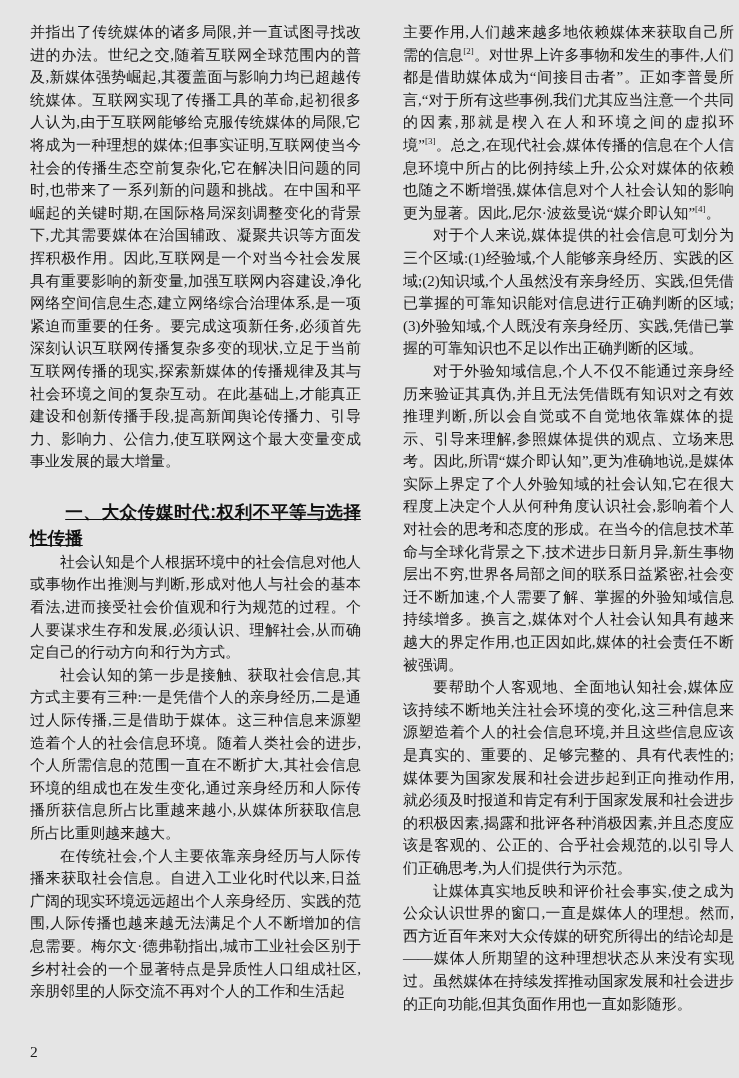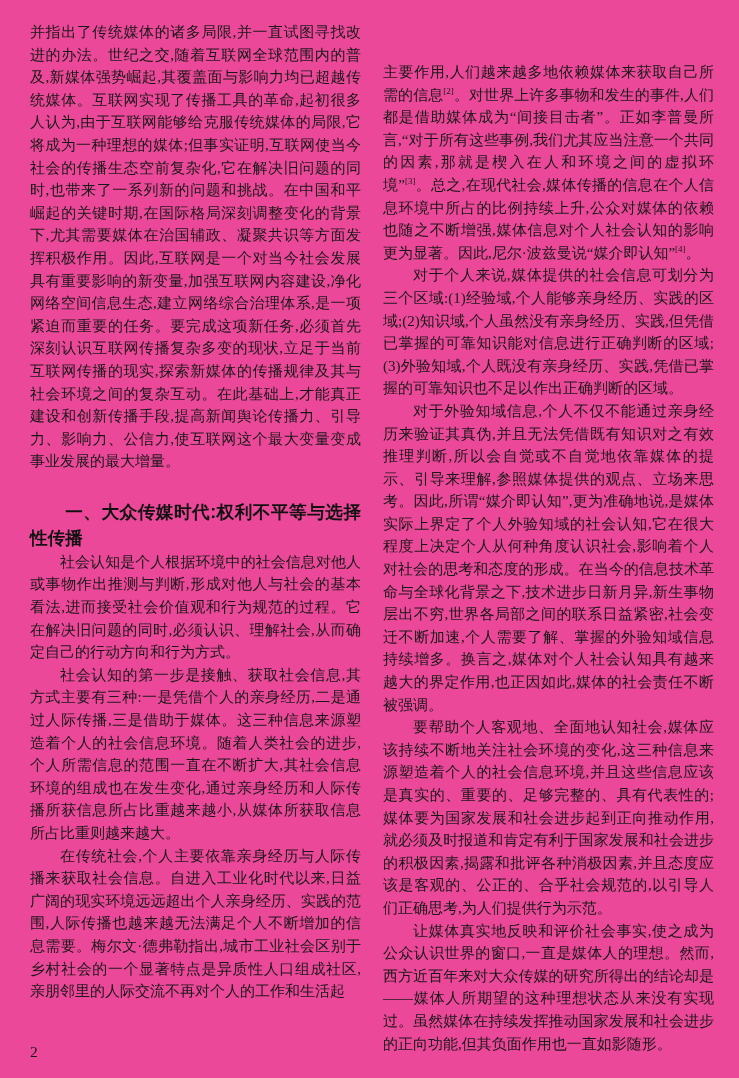--- a/index.html
+++ b/index.html
@@ -5,46 +5,47 @@
   html, body { margin: 0; padding: 0; }
   body {
     width: 739px; height: 1078px;
     background: #fcfcfc;
     font-family: "Liberation Serif", "DejaVu Serif", serif;
     color: #181818;
   }
   .page {
     position: relative;
     width: 739px; height: 1078px;
-    background: #ec4899;
+    background: #e5e5e5;
     overflow: hidden;
   }
   .col {
     position: absolute;
     top: 21px;
     width: 331px;
     font-size: 15px;
     line-height: 22.6px;
     text-align: justify;
     letter-spacing: 0;
   }
   .col-left  { left: 30px;  }
-  .col-right { left: 383px; margin-top: 40px; }
+  .col-right { left: 403px; }
   .col p { margin: 0; padding: 0; }
   p.cont { text-indent: 0; }
   p.ind  { text-indent: 2em; }
   h3.sec-h {
     font-family: "Liberation Sans", "DejaVu Sans", sans-serif;
     font-weight: bold;
     font-size: 17.6px;
     line-height: 26px;
     margin: 26px 0 0 0;
     text-indent: 2em;
     text-align: justify;
     color: #111;
+    text-decoration: underline;
   }
   h4.sub-h {
     font-family: "Liberation Sans", "DejaVu Sans", sans-serif;
     font-weight: bold;
     font-size: 15.3px;
     line-height: 22px;
     margin: 19px 0 4px 0;
     text-indent: 2em;
     color: #111;
   }
@@ -62,21 +63,21 @@
     color: #181818;
   }
 </style>
 </head>
 <body>
 
 <div class="page">
   <div class="col col-left">
       <p class="cont"><span>并指出了传统媒体的诸多局限,并一直试图寻找改进的办法。世纪之交,随着互联网全球范围内的普及,新媒体强势崛起,其覆盖面与影响力均已超越传统媒体。互联网实现了传播工具的革命,起初很多人认为,由于互联网能够给克服传统媒体的局限,它将成为一种理想的媒体;但事实证明,互联网使当今社会的传播生态空前复杂化,它在解决旧问题的同时,也带来了一系列新的问题和挑战。在中国和平崛起的关键时期,在国际格局深刻调整变化的背景下,尤其需要媒体在治国辅政、凝聚共识等方面发挥积极作用。因此,互联网是一个对当今社会发展具有重要影响的新变量,加强互联网内容建设,净化网络空间信息生态,建立网络综合治理体系,是一项紧迫而重要的任务。要完成这项新任务,必须首先深刻认识互联网传播复杂多变的现状,立足于当前互联网传播的现实,探索新媒体的传播规律及其与社会环境之间的复杂互动。在此基础上,才能真正建设和创新传播手段,提高新闻舆论传播力、引导力、影响力、公信力,使互联网这个最大变量变成事业发展的最大增量。</span></p>
       <h3 class="sec-h"><span>一、大众传媒时代:权利不平等与选择性传播</span></h3>
-      <p class="ind"><span>社会认知是个人根据环境中的社会信息对他人或事物作出推测与判断,形成对他人与社会的基本看法,进而接受社会价值观和行为规范的过程。它在解决旧问题的同时,必须认识、理解社会,从而确定自己的行动方向和行为方式。</span></p>
+      <p class="ind"><span>社会认知是个人根据环境中的社会信息对他人或事物作出推测与判断,形成对他人与社会的基本看法,进而接受社会价值观和行为规范的过程。个人要谋求生存和发展,必须认识、理解社会,从而确定自己的行动方向和行为方式。</span></p>
       <p class="ind"><span>社会认知的第一步是接触、获取社会信息,其方式主要有三种:一是凭借个人的亲身经历,二是通过人际传播,三是借助于媒体。这三种信息来源塑造着个人的社会信息环境。随着人类社会的进步,个人所需信息的范围一直在不断扩大,其社会信息环境的组成也在发生变化,通过亲身经历和人际传播所获信息所占比重越来越小,从媒体所获取信息所占比重则越来越大。</span></p>
       <p class="ind"><span>在传统社会,个人主要依靠亲身经历与人际传播来获取社会信息。自进入工业化时代以来,日益广阔的现实环境远远超出个人亲身经历、实践的范围,人际传播也越来越无法满足个人不断增加的信息需要。梅尔文·德弗勒指出,城市工业社会区别于乡村社会的一个显著特点是异质性人口组成社区,亲朋邻里的人际交流不再对个人的工作和生活起</span></p>
     </div>
   <div class="col col-right">
       <p class="cont"><span>主要作用,人们越来越多地依赖媒体来获取自己所需的信息</span><sup class="fn">[2]</sup><span>。对世界上许多事物和发生的事件,人们都是借助媒体成为“间接目击者”。正如李普曼所言,“对于所有这些事例,我们尤其应当注意一个共同的因素,那就是楔入在人和环境之间的虚拟环境”</span><sup class="fn">[3]</sup><span>。总之,在现代社会,媒体传播的信息在个人信息环境中所占的比例持续上升,公众对媒体的依赖也随之不断增强,媒体信息对个人社会认知的影响更为显著。因此,尼尔·波兹曼说“媒介即认知”</span><sup class="fn">[4]</sup><span>。</span></p>
       <p class="ind"><span>对于个人来说,媒体提供的社会信息可划分为三个区域:(1)经验域,个人能够亲身经历、实践的区域;(2)知识域,个人虽然没有亲身经历、实践,但凭借已掌握的可靠知识能对信息进行正确判断的区域;(3)外验知域,个人既没有亲身经历、实践,凭借已掌握的可靠知识也不足以作出正确判断的区域。</span></p>
       <p class="ind"><span>对于外验知域信息,个人不仅不能通过亲身经历来验证其真伪,并且无法凭借既有知识对之有效推理判断,所以会自觉或不自觉地依靠媒体的提示、引导来理解,参照媒体提供的观点、立场来思考。因此,所谓“媒介即认知”,更为准确地说,是媒体实际上界定了个人外验知域的社会认知,它在很大程度上决定个人从何种角度认识社会,影响着个人对社会的思考和态度的形成。在当今的信息技术革命与全球化背景之下,技术进步日新月异,新生事物层出不穷,世界各局部之间的联系日益紧密,社会变迁不断加速,个人需要了解、掌握的外验知域信息持续增多。换言之,媒体对个人社会认知具有越来越大的界定作用,也正因如此,媒体的社会责任不断被强调。</span></p>
       <p class="ind"><span>要帮助个人客观地、全面地认知社会,媒体应该持续不断地关注社会环境的变化,这三种信息来源塑造着个人的社会信息环境,并且这些信息应该是真实的、重要的、足够完整的、具有代表性的;媒体要为国家发展和社会进步起到正向推动作用,就必须及时报道和肯定有利于国家发展和社会进步的积极因素,揭露和批评各种消极因素,并且态度应该是客观的、公正的、合乎社会规范的,以引导人们正确思考,为人们提供行为示范。</span></p>
       <p class="ind"><span>让媒体真实地反映和评价社会事实,使之成为公众认识世界的窗口,一直是媒体人的理想。然而,西方近百年来对大众传媒的研究所得出的结论却是——媒体人所期望的这种理想状态从来没有实现过。虽然媒体在持续发挥推动国家发展和社会进步的正向功能,但其负面作用也一直如影随形。</span></p>
     </div>

